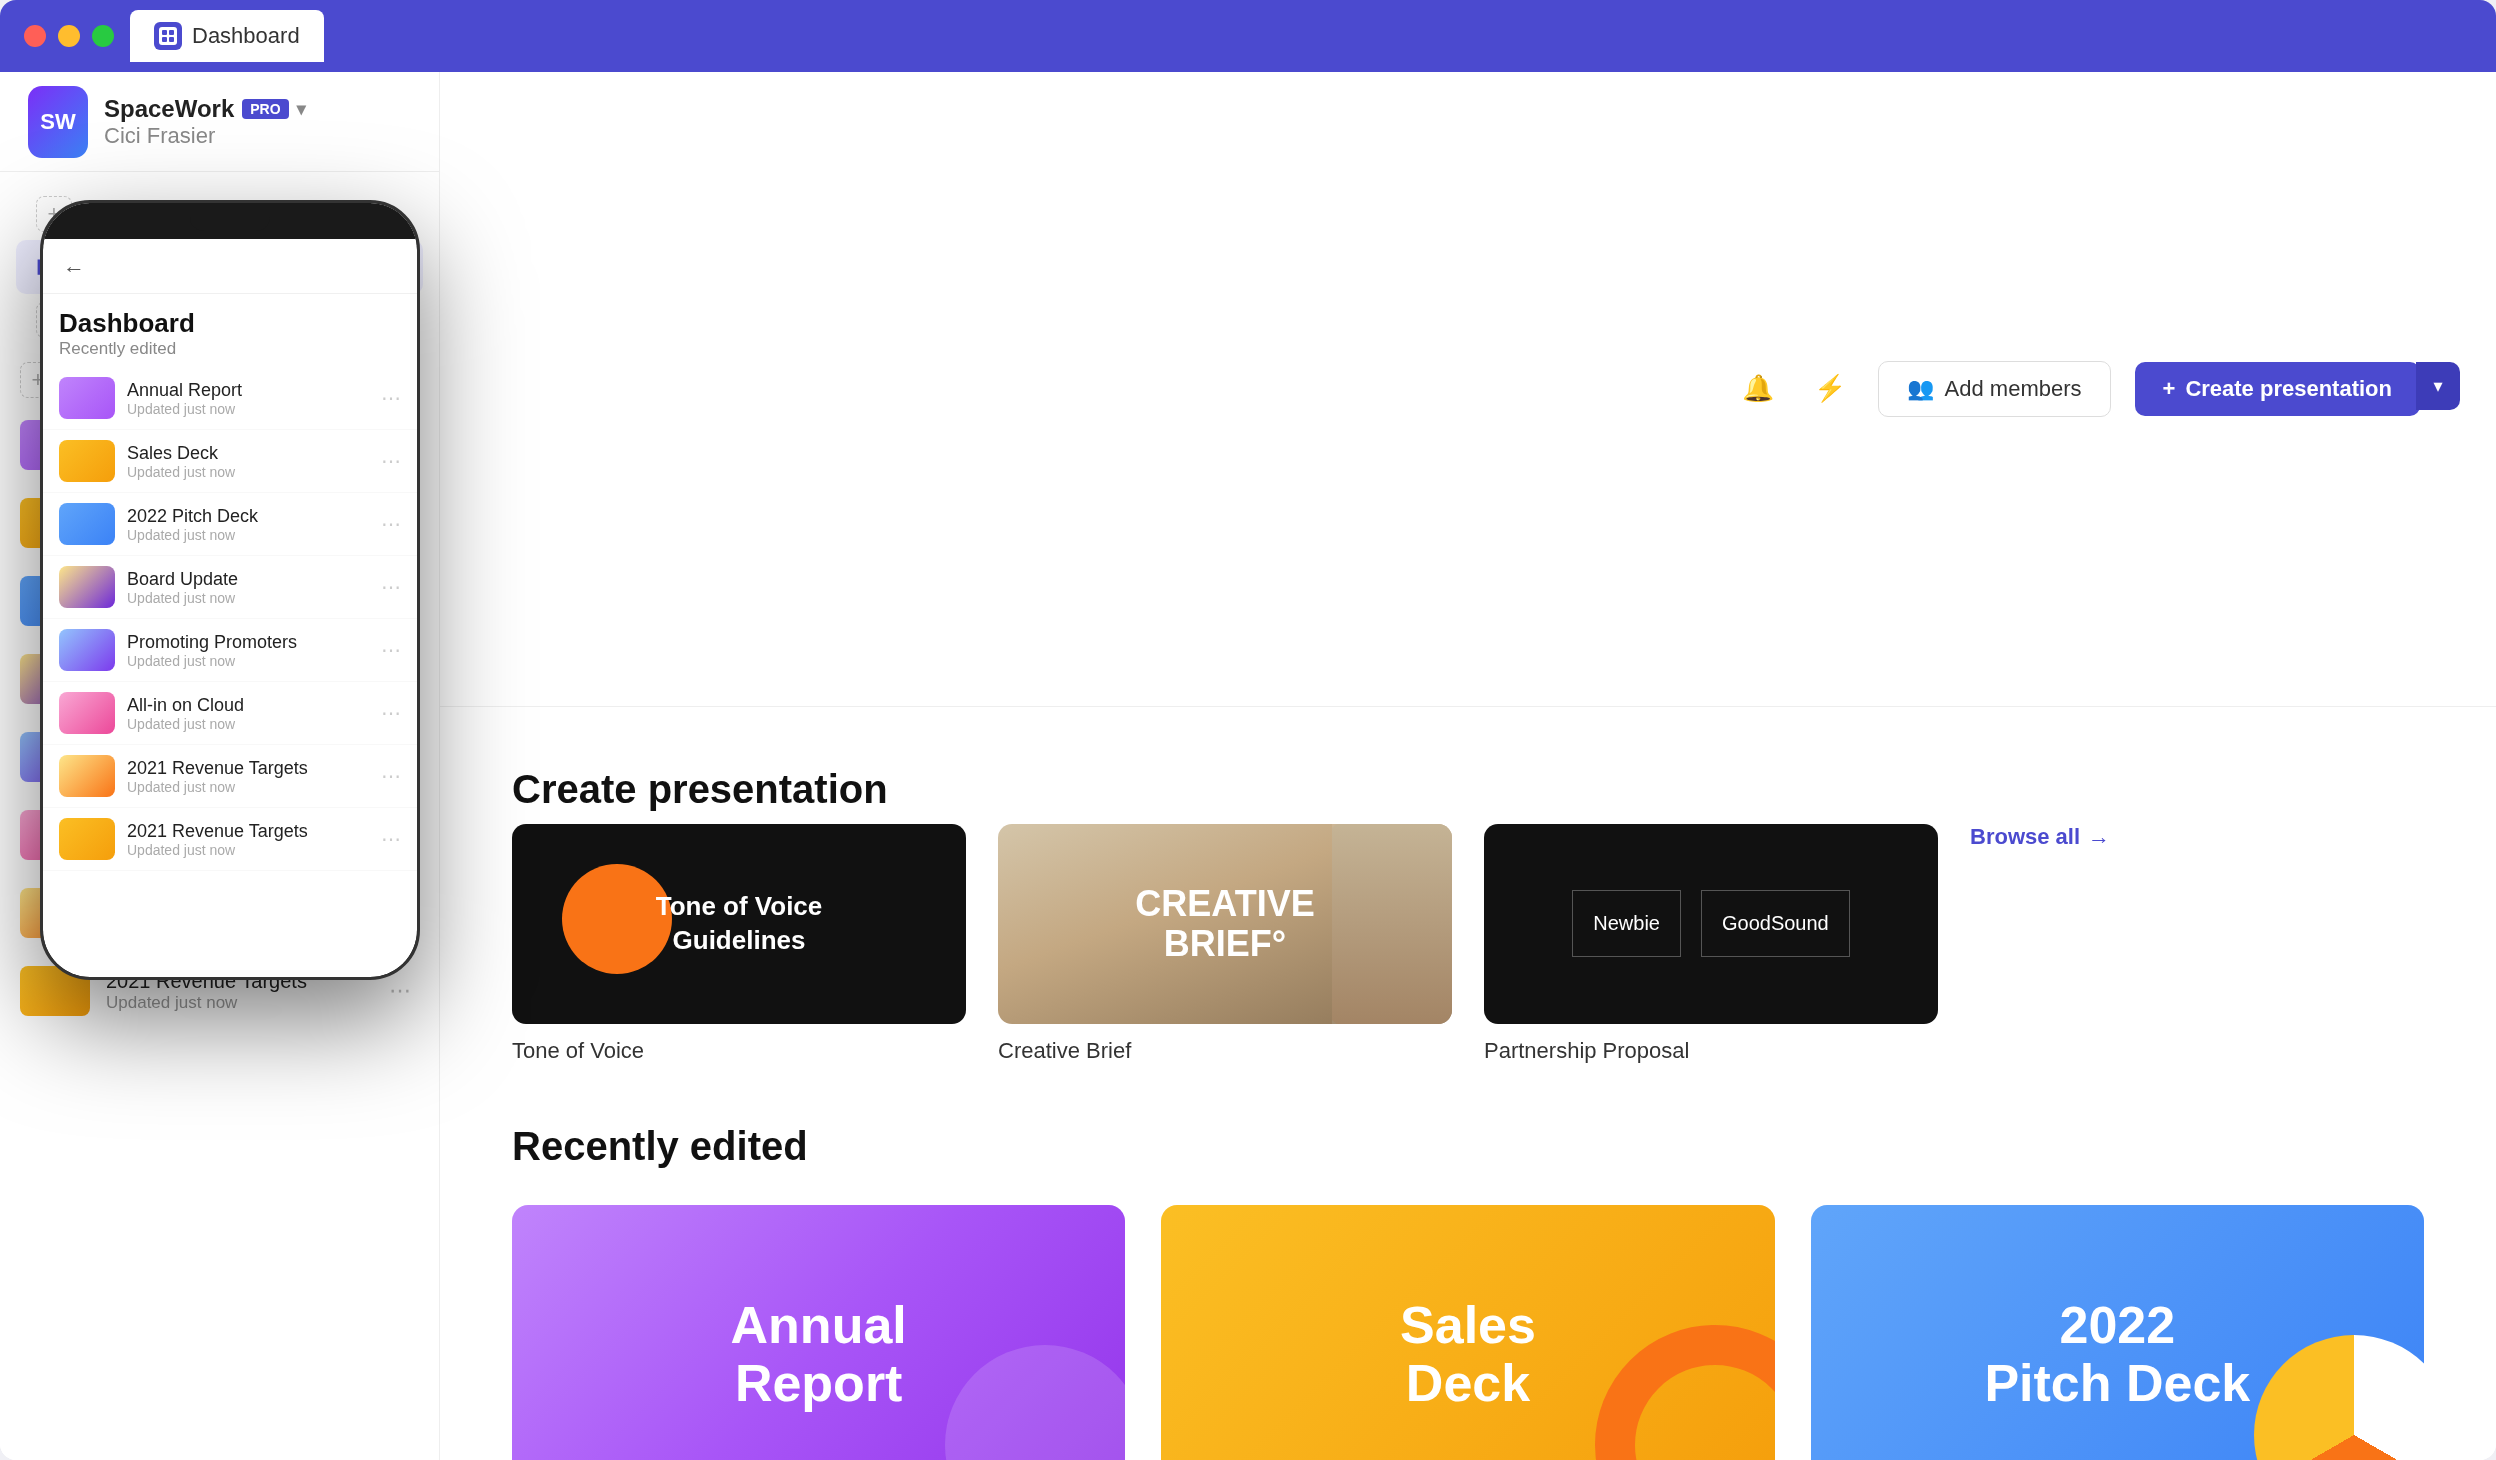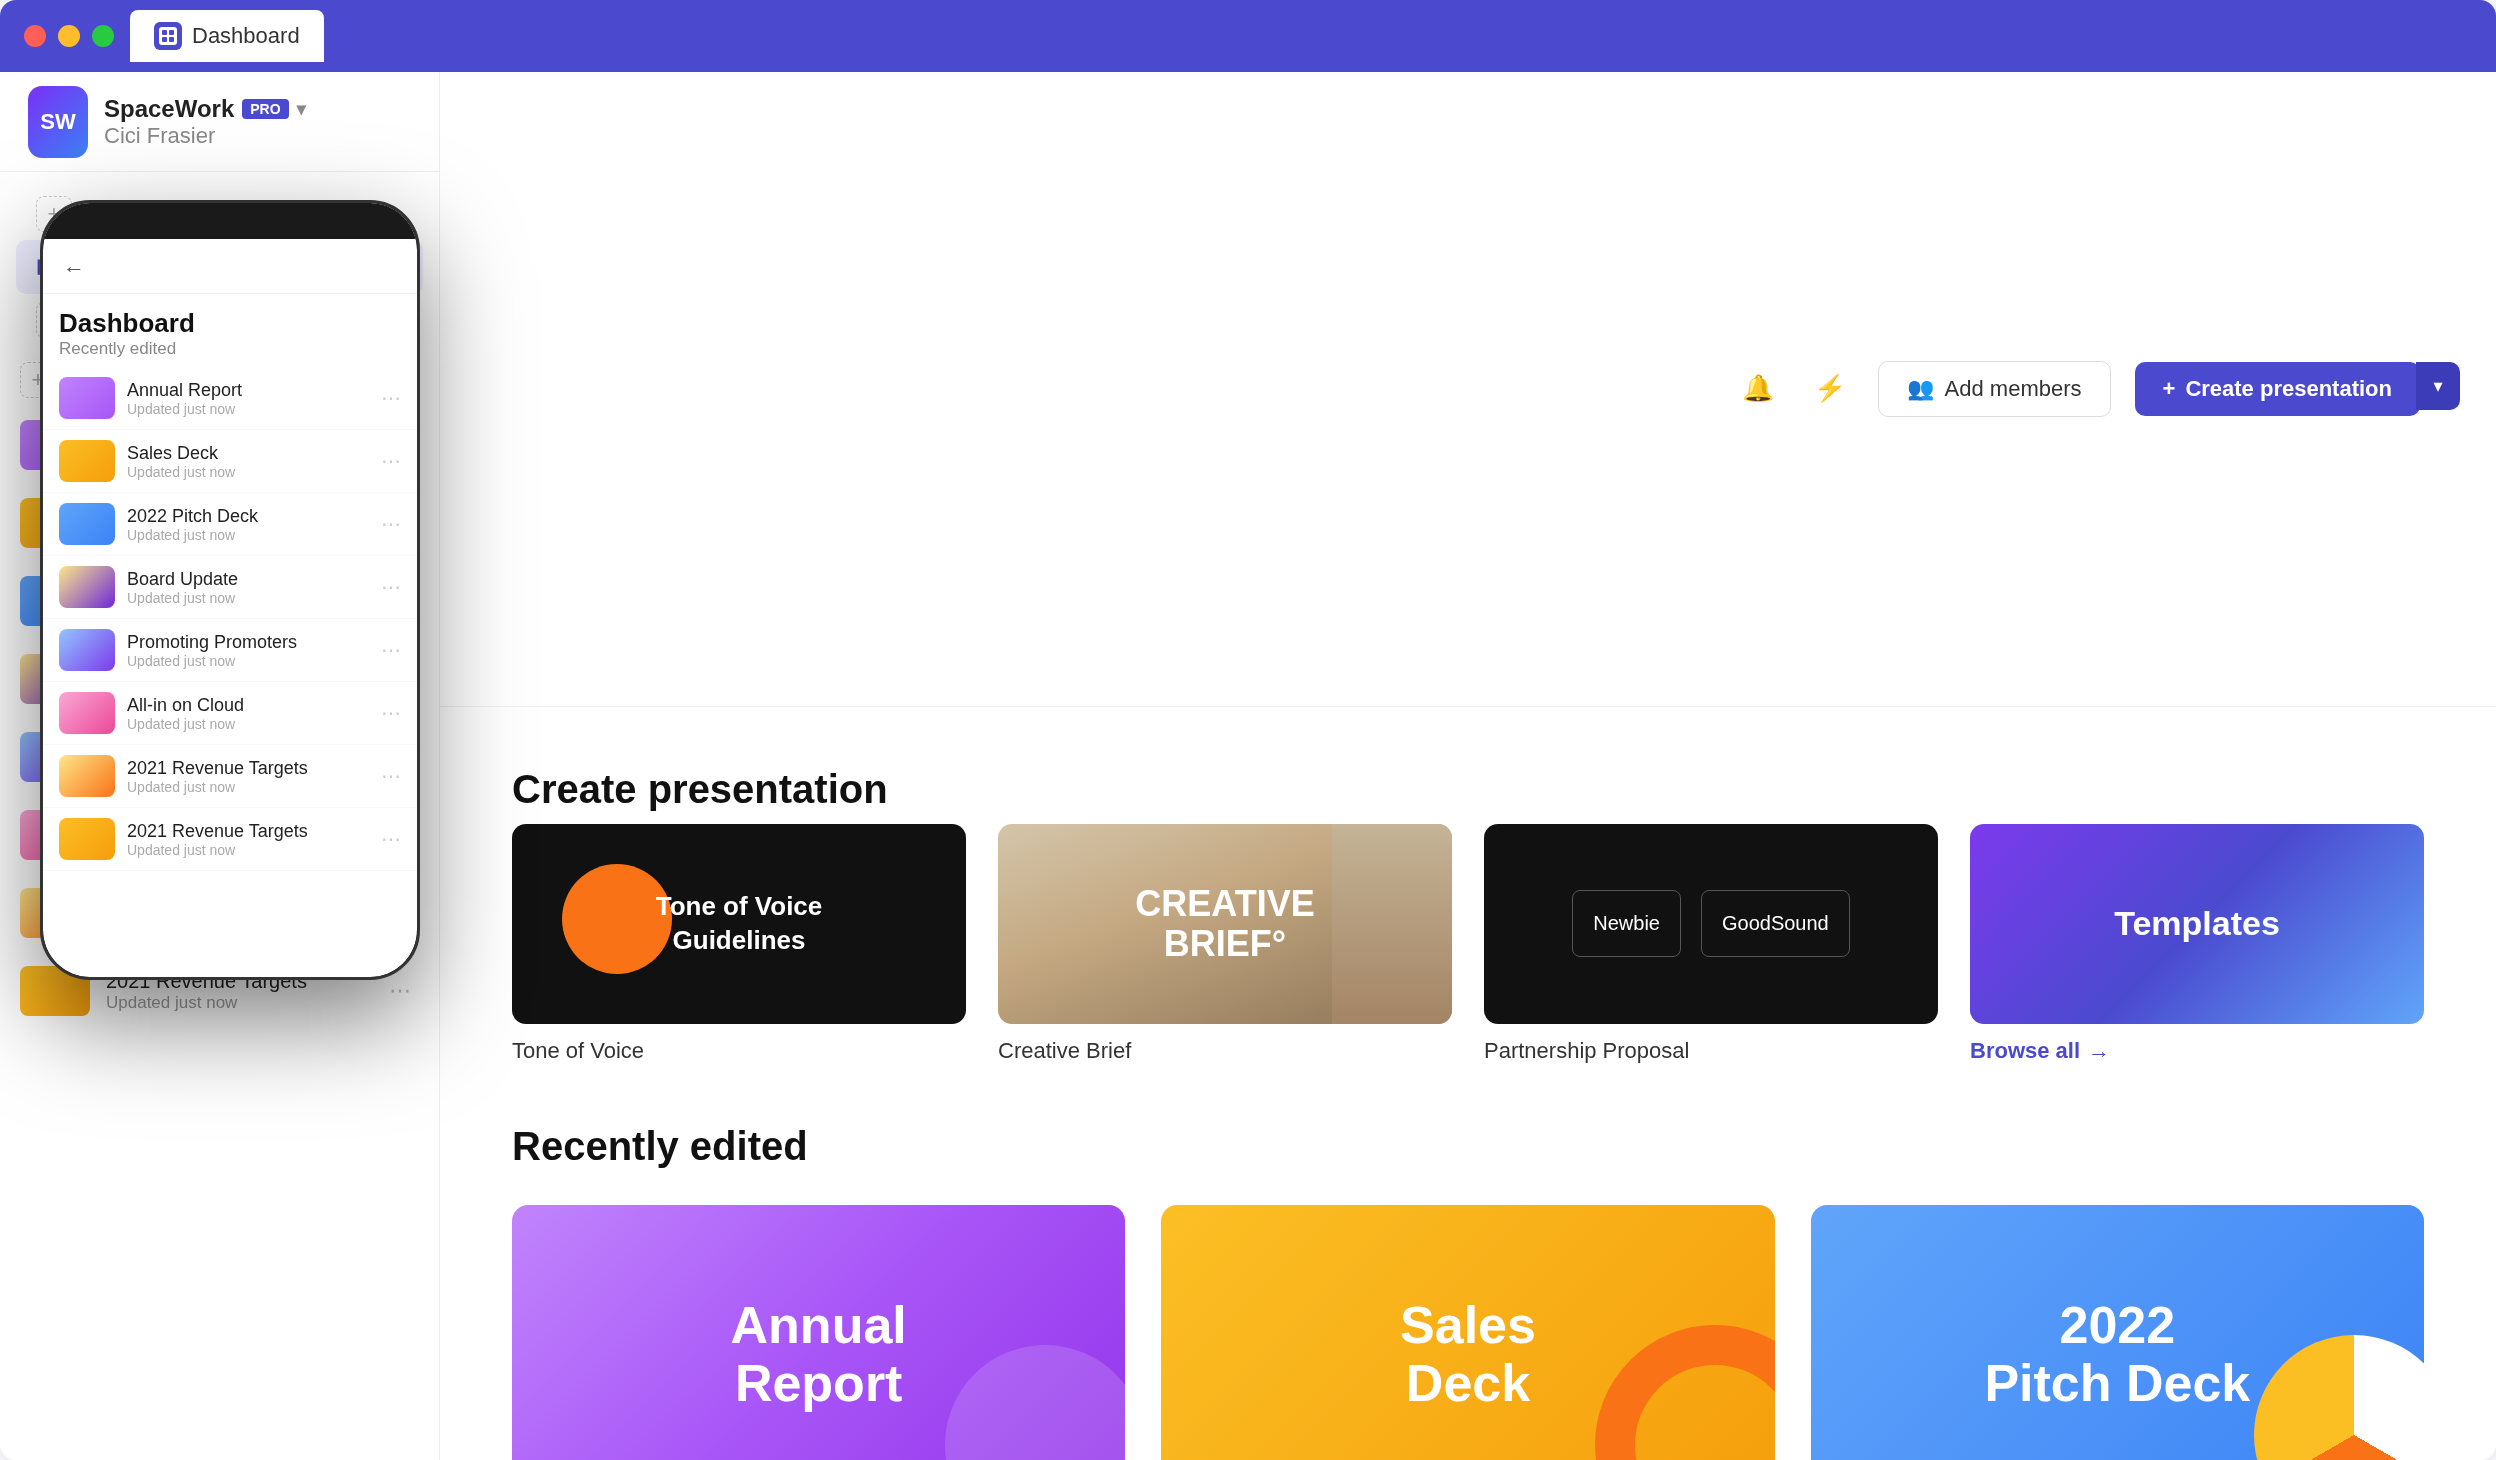--- a/index.html
+++ b/index.html
@@ -253,21 +253,21 @@
     
     .pp-bg {
       background: #111;
       width: 100%; height: 100%;
       display: flex; align-items: center; justify-content: center;
       gap: 20px;
     }
     .pp-box {
       padding: 21px 20px;
       border: 1.5px solid #555;
-      border-radius: 8px;
+      border-radius: 0;
       color: white; font-size: 20px; font-weight: 500;
     }
 
     
     .templates-bg {
       background: linear-gradient(135deg, #7c3aed, #4b4acf, #60a5fa);
       width: 100%; height: 100%;
       display: flex; align-items: center; justify-content: center;
     }
     .templates-text { color: white; font-size: 34px; font-weight: 700; }
@@ -591,25 +591,20 @@
             <div class="template-thumb">
               <div class="pp-bg">
                 <div class="pp-box">Newbie</div>
                 <div class="pp-box">GoodSound</div>
               </div>
             </div>
             <div class="template-name">Partnership Proposal</div>
           </div>
 
           <div class="template-card">
-            <div class="template-thumb">
-              <div class="templates-bg">
-                <div class="templates-text">Templates</div>
-              </div>
-            </div>
             <div class="template-name blue">
               Browse all <span>→</span>
             </div>
           </div>
 
         </div>
 
         <h2 class="recently-title">Recently edited</h2>
 
         <div class="recent-grid">

